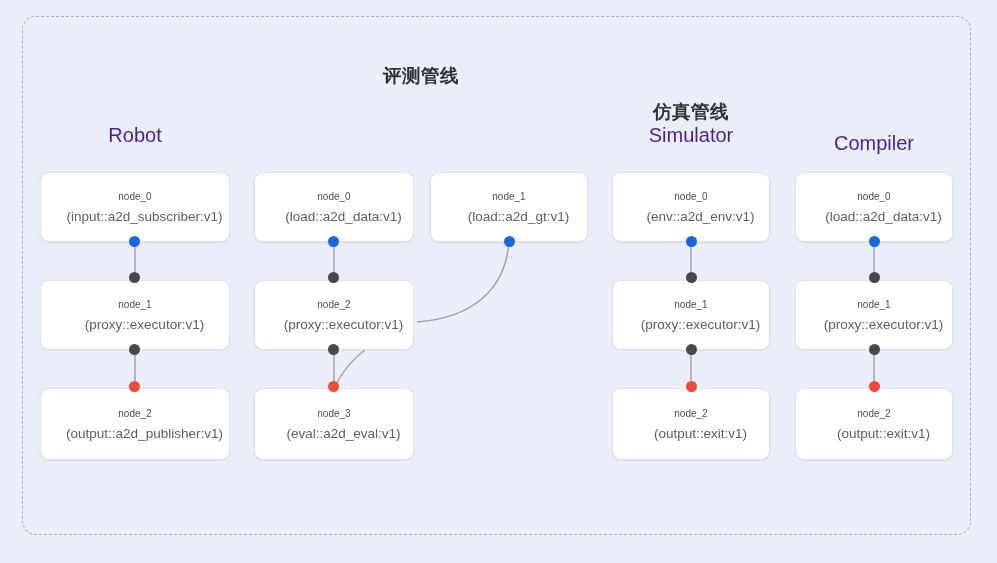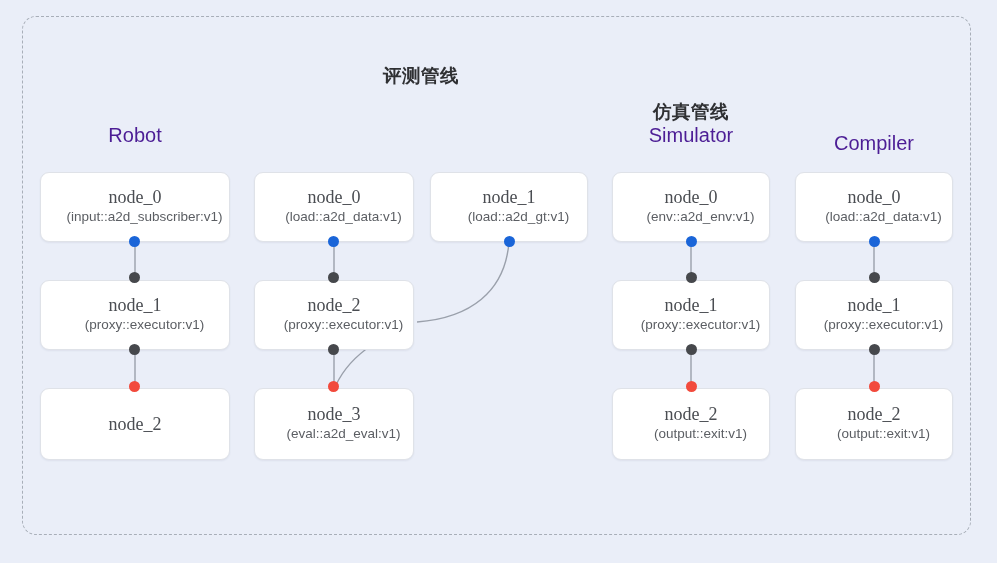--- a/index.html
+++ b/index.html
@@ -65,24 +65,23 @@
     border-radius: 9px;
     box-sizing: border-box;
     box-shadow: 0 1px 2px rgba(40,50,80,0.07);
     display: flex;
     flex-direction: column;
     align-items: center;
     justify-content: center;
     text-align: center;
   }
   .node-name {
-    font-size: 18px;
+    font-size: 10px;
     color: #4a4d52;
     line-height: 20px;
-    font-family: Liberation Serif, serif;
   }
   .node-type {
     font-size: 13.5px;
     color: #5b5e63;
     line-height: 20px;
     white-space: nowrap;
     margin-left: 19px;
   }
   .port {
     position: absolute;
@@ -133,20 +132,21 @@
 
   <div class="node" style="left:40px; top:280px; width:190px; height:70px;">
     <div class="node-name">node_1</div>
     <div class="node-type">(proxy::executor:v1)</div>
   </div>
   <div class="port port-mid" style="left:129px; top:272px;"></div>
   <div class="port port-mid" style="left:129px; top:344px;"></div>
 
   <div class="node" style="left:40px; top:388px; width:190px; height:72px;">
     <div class="node-name">node_2</div>
+    <div class="node-type">(output::a2d_publisher:v1)</div>
   </div>
   <div class="port port-end" style="left:129px; top:381px;"></div>
 
   <div class="col-title" style="left:341px; top:63px; width:160px;">评测管线</div>
 
   <div class="node" style="left:254px; top:172px; width:160px; height:70px;">
     <div class="node-name">node_0</div>
     <div class="node-type">(load::a2d_data:v1)</div>
   </div>
   <div class="port port-out" style="left:328px; top:236px;"></div>

